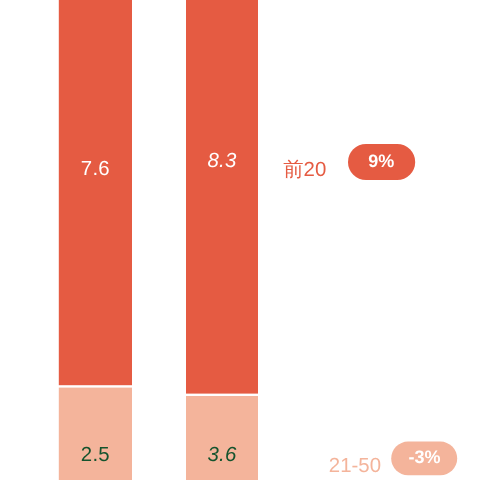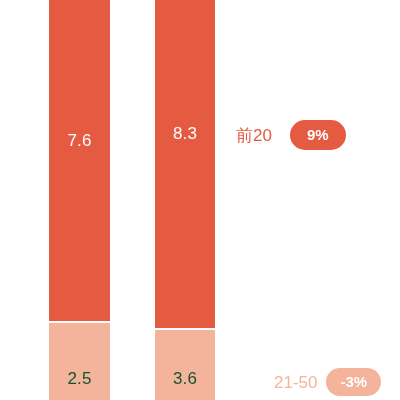--- a/index.html
+++ b/index.html
@@ -61,31 +61,31 @@
   }
 
   
   #bar-1 { left: 49px; width: 61px; }
   #bar-1 .seg-top    { top: 0px;   height: 321px; }
   #bar-1 .seg-bottom { top: 323px; height: 77px; }
   #bar-1 .lbl-top    { top: 132px; }
   #bar-1 .lbl-bottom { top: 370px; }
 
   
-  #bar-2 { left: 155px; width: 60px; }
+  #bar-2 { left: 155px; width: 60px; font-style: italic; }
   #bar-2 .seg-top    { top: 0px;   height: 328px; }
   #bar-2 .seg-bottom { top: 330px; height: 70px; }
   #bar-2 .lbl-top    { top: 125px; }
   #bar-2 .lbl-bottom { top: 370px; }
 
   
   .legend-row {
     position: absolute;
     display: flex;
-    align-items: center;
+    align-items: flex-end;
   }
   #legend-top    { left: 236px; top: 120px; }
   #legend-bottom { left: 230px; top: 368px; }
 
   .legend-label {
     font-size: 17px;
     line-height: 1;
     white-space: nowrap;
   }
   .legend-label-top    { color: #e55b42; }

